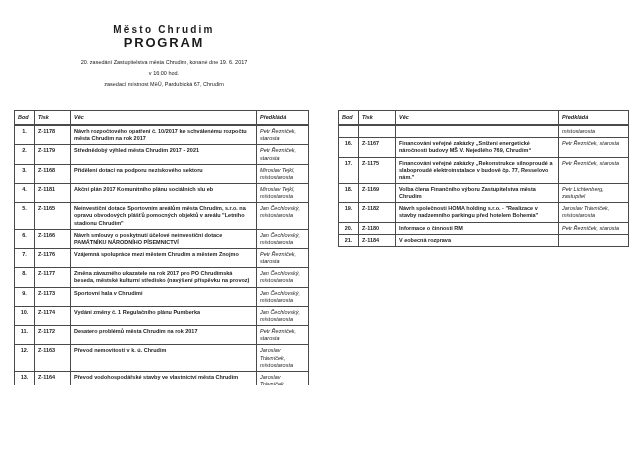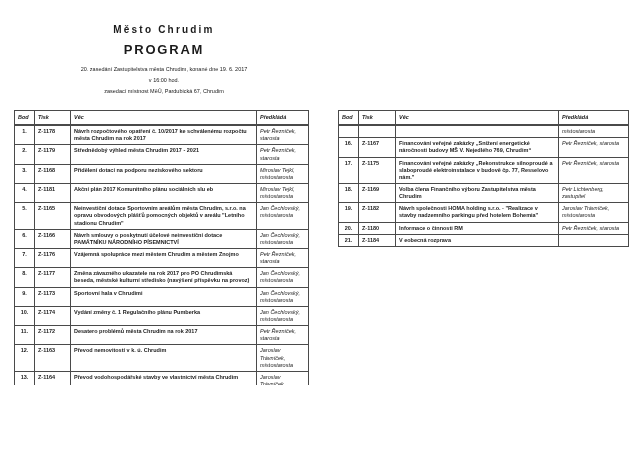--- a/index.html
+++ b/index.html
@@ -21,21 +21,20 @@
   }
   .city-title {
     font-size: 10px;
     font-weight: bold;
     letter-spacing: 2.2px;
   }
   .program-title {
     font-size: 13px;
     font-weight: bold;
     letter-spacing: 1.8px;
-    margin-top: 7px;
   }
   .meta { font-size: 5.5px; line-height: 1.3; }
   .meta-first { margin-top: 9px; }
   .meta + .meta { margin-top: 4px; }
 
   table.agenda {
     position: absolute;
     top: 110px;
     border-collapse: collapse;
     table-layout: fixed;

